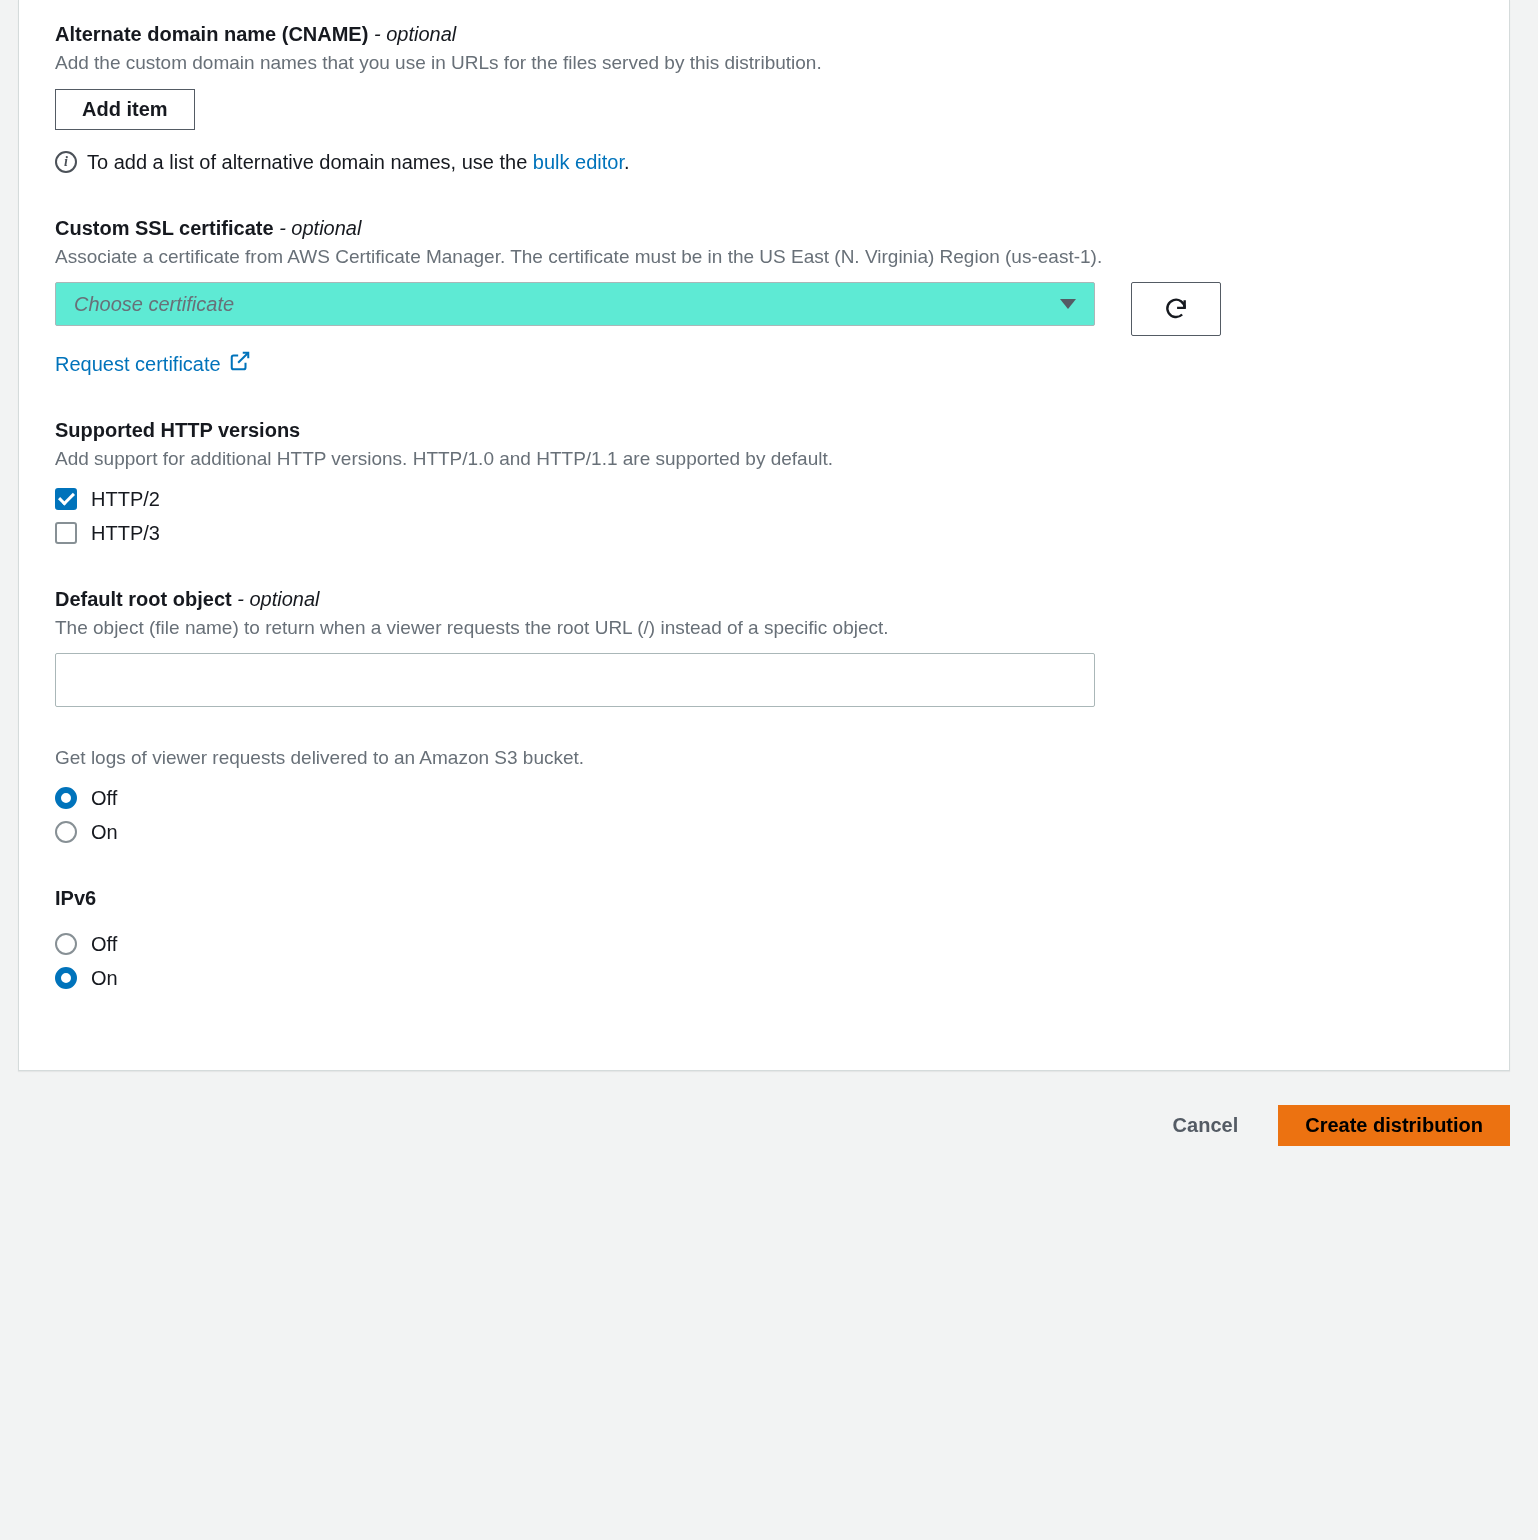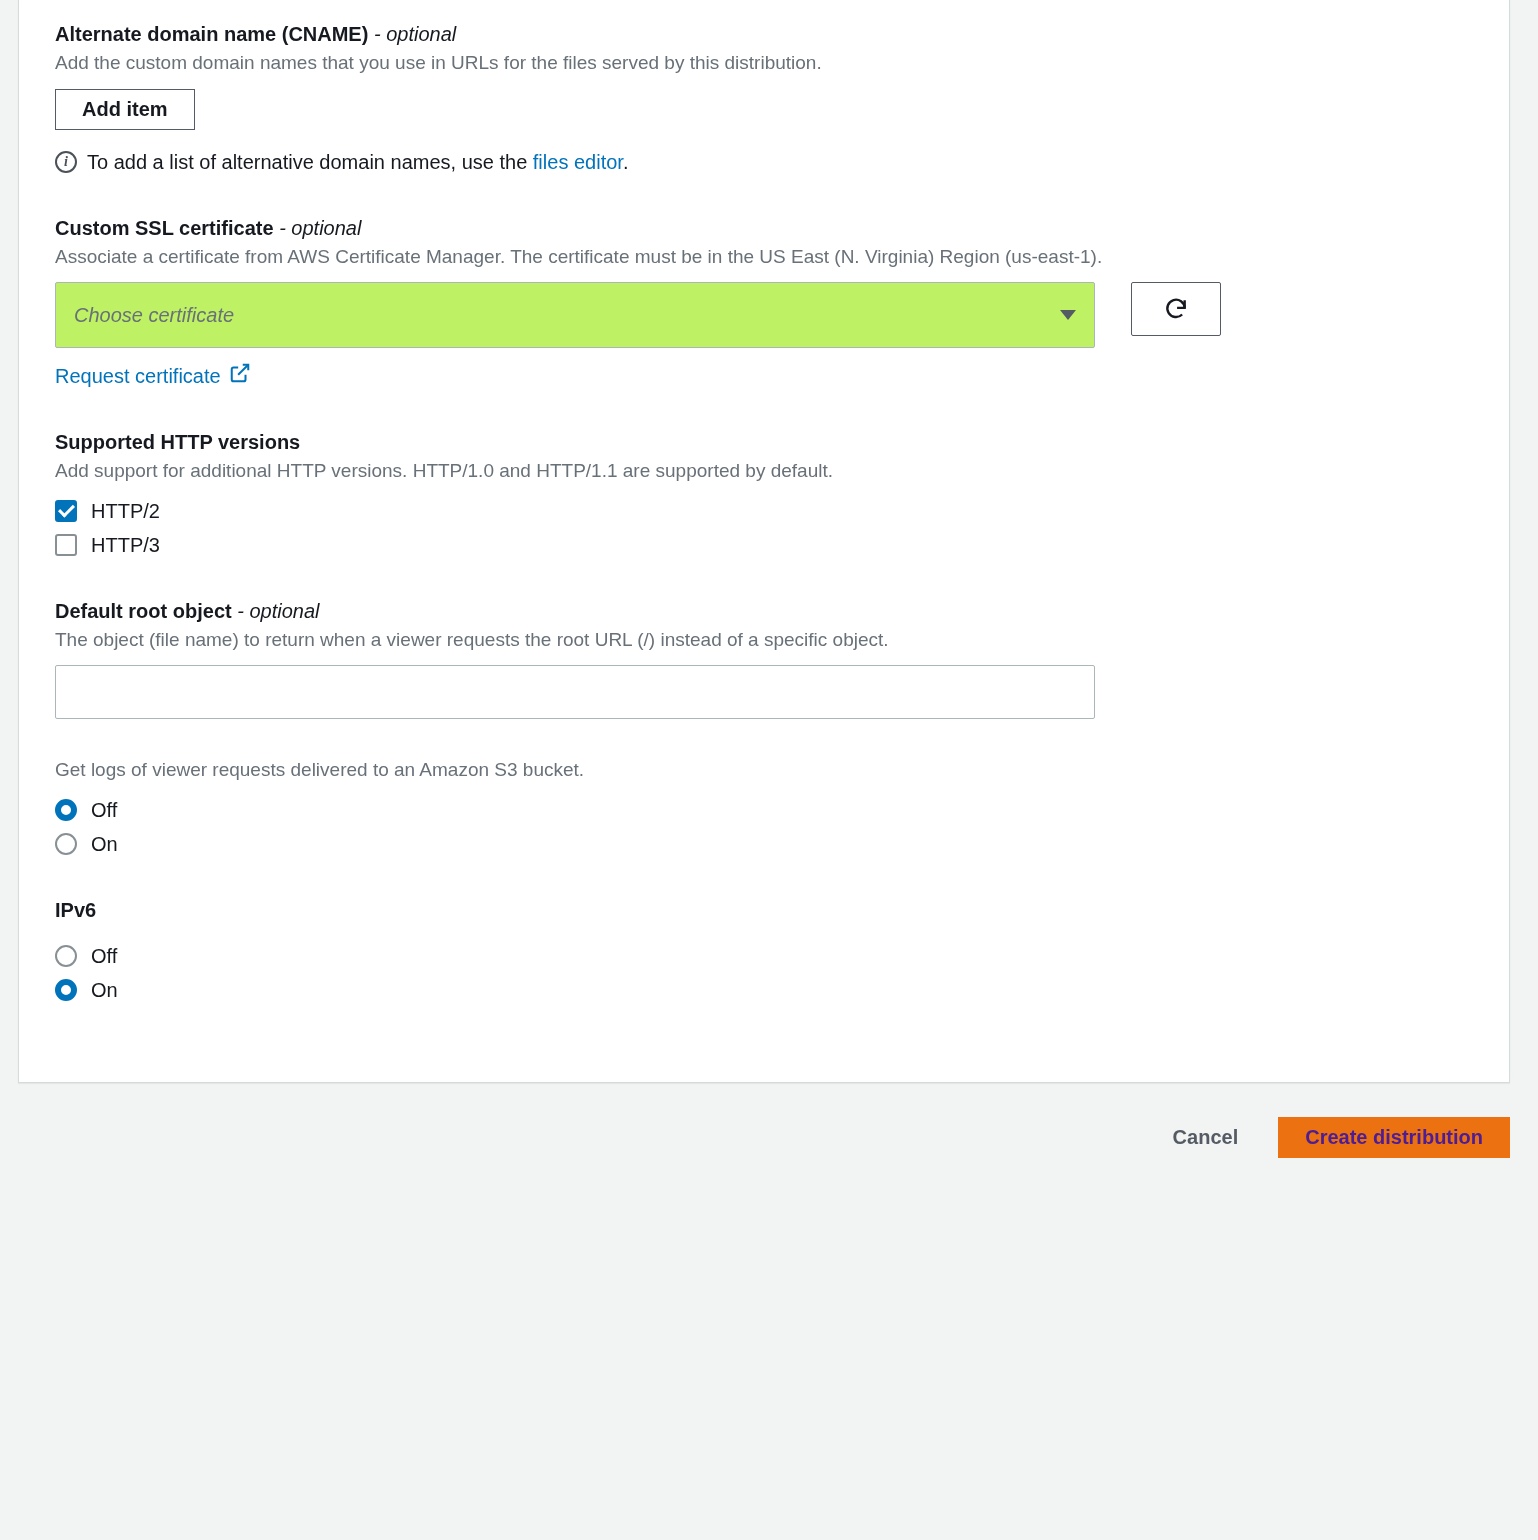--- a/index.html
+++ b/index.html
@@ -47,21 +47,21 @@
     color: #16191f;
     font-weight: 700;
     font-size: 20px;
     padding: 8px 26px;
     cursor: pointer;
     border-radius: 0;
   }
   .btn-primary {
     background: #ec7211;
     border-color: #ec7211;
-    color: #4c1d95;
+    color: #000000;
   }
   .btn-link {
     background: none;
     border: none;
     color: #545b64;
     font-weight: 700;
     font-size: 20px;
     cursor: pointer;
     padding: 8px 26px;
   }
@@ -94,30 +94,30 @@
   .select-row {
     display: flex;
     gap: 36px;
     align-items: stretch;
   }
   .select {
     flex: 0 0 auto;
     width: 1040px;
     border: 1px solid #aab7b8;
     border-radius: 2px;
-    background: #bef264;
+    background: #5eead4;
     display: flex;
     align-items: center;
     justify-content: space-between;
     padding: 10px 18px;
     font-size: 20px;
     color: #687078;
     font-style: italic;
     cursor: pointer;
-    height: 66px;
+    height: 44px;
   }
   .select .caret {
     width: 0; height: 0;
     border-left: 8px solid transparent;
     border-right: 8px solid transparent;
     border-top: 10px solid #545b64;
   }
   .icon-btn {
     width: 90px;
     border: 1px solid #545b64;
@@ -205,21 +205,21 @@
 
     <div class="form-section">
       <div class="field-label">
         <span>Alternate domain name (CNAME)</span><span class="optional-suffix"> - optional</span>
       </div>
       <div class="field-desc">Add the custom domain names that you use in URLs for the files served by this distribution.</div>
       <button class="btn">Add item</button>
       <div class="info-row">
         <span class="info-icon">i</span>
         <span>
-          <span>To add a list of alternative domain names, use the </span><a class="link">files editor</a><span>.</span>
+          <span>To add a list of alternative domain names, use the </span><a class="link">bulk editor</a><span>.</span>
         </span>
       </div>
     </div>
 
     <div class="form-section">
       <div class="field-label">
         <span>Custom SSL certificate</span><span class="optional-suffix"> - optional</span>
       </div>
       <div class="field-desc">Associate a certificate from AWS Certificate Manager. The certificate must be in the US East (N. Virginia) Region (us-east-1).</div>
       <div class="select-row">

